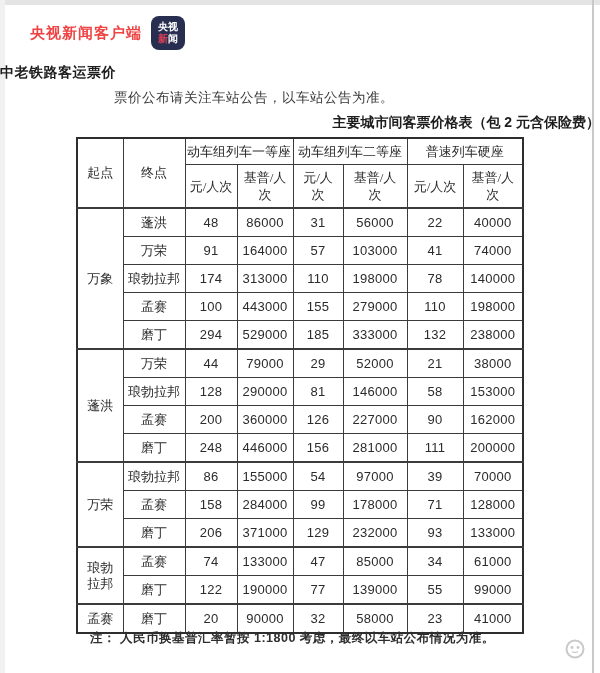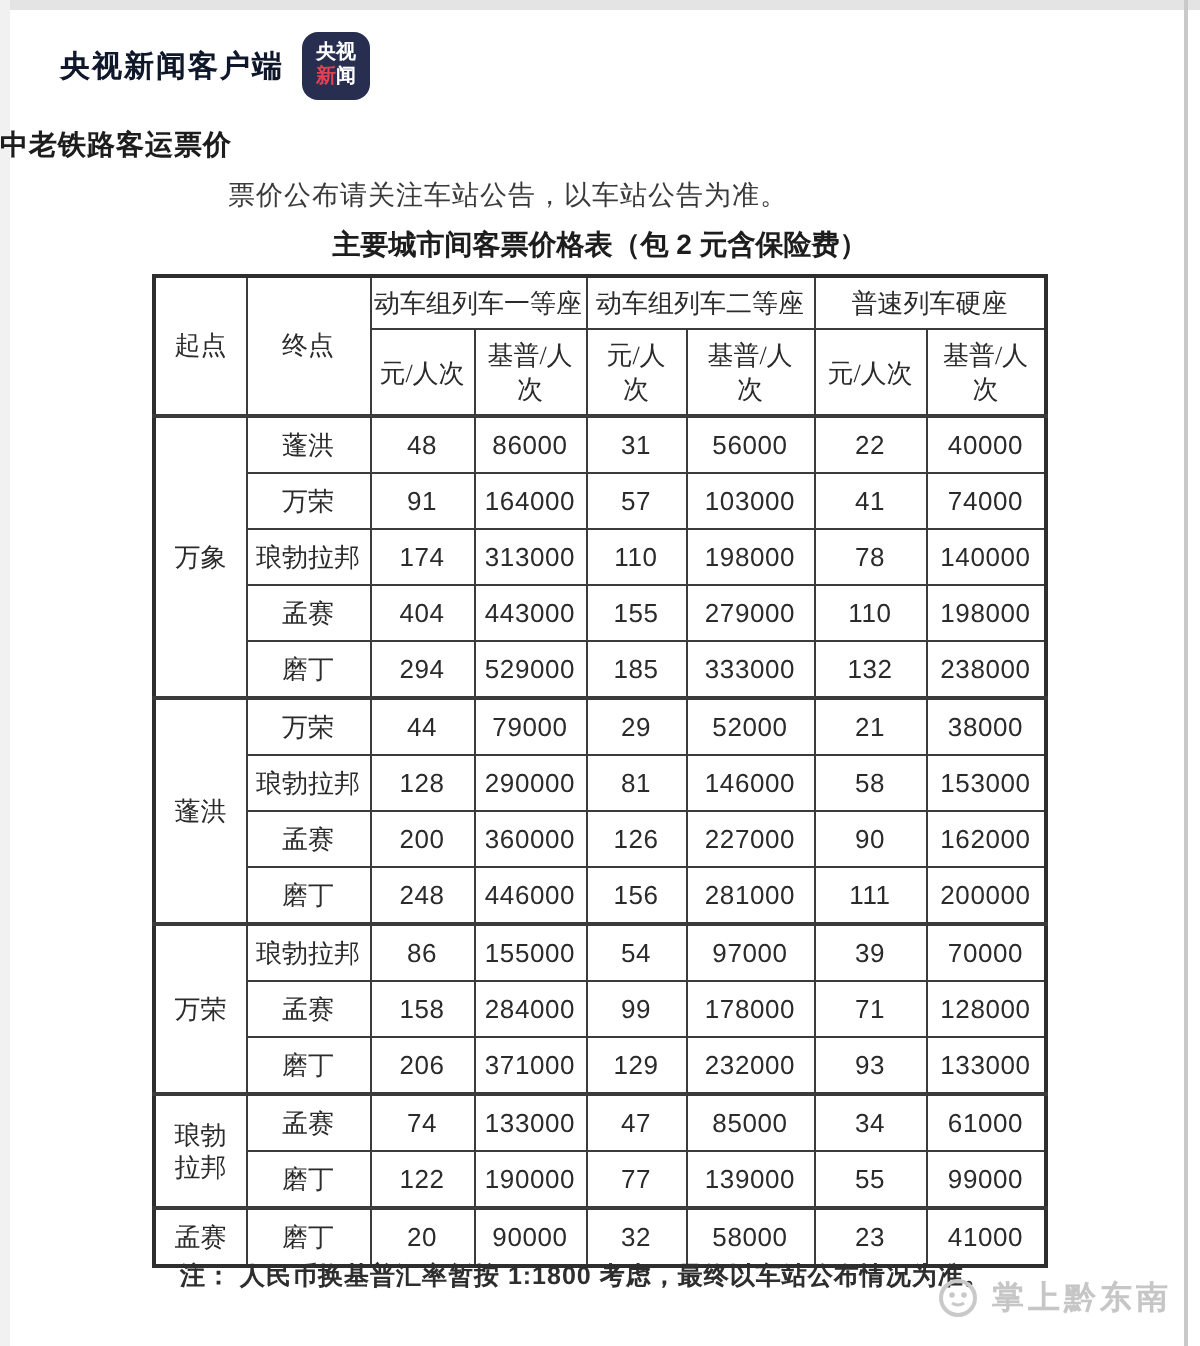--- a/index.html
+++ b/index.html
@@ -11,42 +11,42 @@
   }
   
   .edge-top{position:absolute;top:0;left:0;width:600px;height:5px;background:#e4e4e4;}
   .edge-left{position:absolute;top:0;left:0;width:5px;height:673px;background:#f1f1f1;}
   .edge-right{position:absolute;top:0;right:6px;width:2px;height:673px;background:#c9c9c9;}
 
   
   .brand-row{position:absolute;top:16px;left:30px;display:flex;align-items:center;gap:9px;}
   .brand-text{
     font-family:"Liberation Sans", sans-serif;font-weight:bold;font-size:15px;
-    color:#0f172a;letter-spacing:1px;
+    color:#ef4444;letter-spacing:1px;
   }
   .badge{
     width:34px;height:34px;border-radius:8px;background:#272e50;
     display:flex;flex-direction:column;align-items:center;justify-content:center;
     font-family:"Liberation Sans", sans-serif;font-weight:bold;font-size:10px;
     line-height:12px;color:#ffffff;
   }
   .badge .red{color:#e04155;}
 
   
   .title{
     position:absolute;top:64px;left:0;width:600px;
     font-family:"Liberation Sans", sans-serif;font-weight:bold;font-size:14px;color:#1d1d1d;
     letter-spacing:0.5px;
   }
   .notice{
     position:absolute;top:89px;left:87px;width:460px;text-align:left;
     font-size:13.5px;color:#3a3a3a;text-indent:2em;letter-spacing:0.5px;
   }
   .caption{
-    position:absolute;top:114px;left:0;width:600px;text-align:center;
+    position:absolute;top:114px;left:0;width:600px;text-align:right;
     font-family:"Liberation Sans", sans-serif;font-weight:bold;font-size:14px;color:#1d1d1d;
   }
 
   
   .table-wrap{position:absolute;top:137px;left:76px;}
   table{border-collapse:collapse;table-layout:fixed;border:2px solid #2e2e2e;}
   th,td{
     border:1px solid #3b3b3b;text-align:center;vertical-align:middle;
     padding:0;font-weight:normal;font-size:13px;color:#2b2b2b;overflow:hidden;
   }
@@ -143,21 +143,21 @@
         <td>琅勃拉邦</td>
         <td class="num">174</td>
         <td class="num">313000</td>
         <td class="num">110</td>
         <td class="num">198000</td>
         <td class="num">78</td>
         <td class="num">140000</td>
       </tr>
       <tr>
         <td>孟赛</td>
-        <td class="num">404</td>
+        <td class="num">100</td>
         <td class="num">443000</td>
         <td class="num">155</td>
         <td class="num">279000</td>
         <td class="num">110</td>
         <td class="num">198000</td>
       </tr>
       <tr>
         <td>磨丁</td>
         <td class="num">294</td>
         <td class="num">529000</td>
@@ -266,14 +266,13 @@
 
 <div class="footnote">注： 人民币换基普汇率暂按 1:1800 考虑，最终以车站公布情况为准。</div>
 
 <div class="watermark">
   <svg width="22" height="22" viewBox="0 0 22 22">
     <circle cx="11" cy="11" r="8.5" fill="none" stroke="#c9c9c9" stroke-width="2"></circle>
     <circle cx="8" cy="9.5" r="1.4" fill="#c9c9c9"></circle>
     <circle cx="14" cy="9.5" r="1.4" fill="#c9c9c9"></circle>
     <path d="M8 13.5 Q11 15.5 14 13.5" fill="none" stroke="#c9c9c9" stroke-width="1.5"></path>
   </svg>
-  <span>掌上黔东南</span>
 </div>
 
 </body></html>

